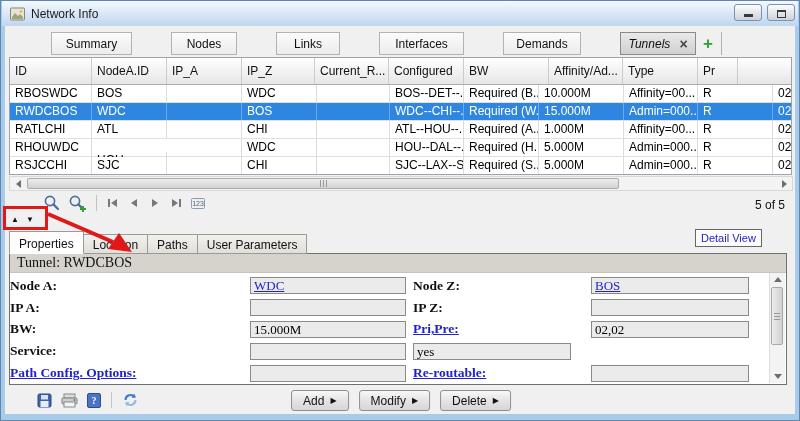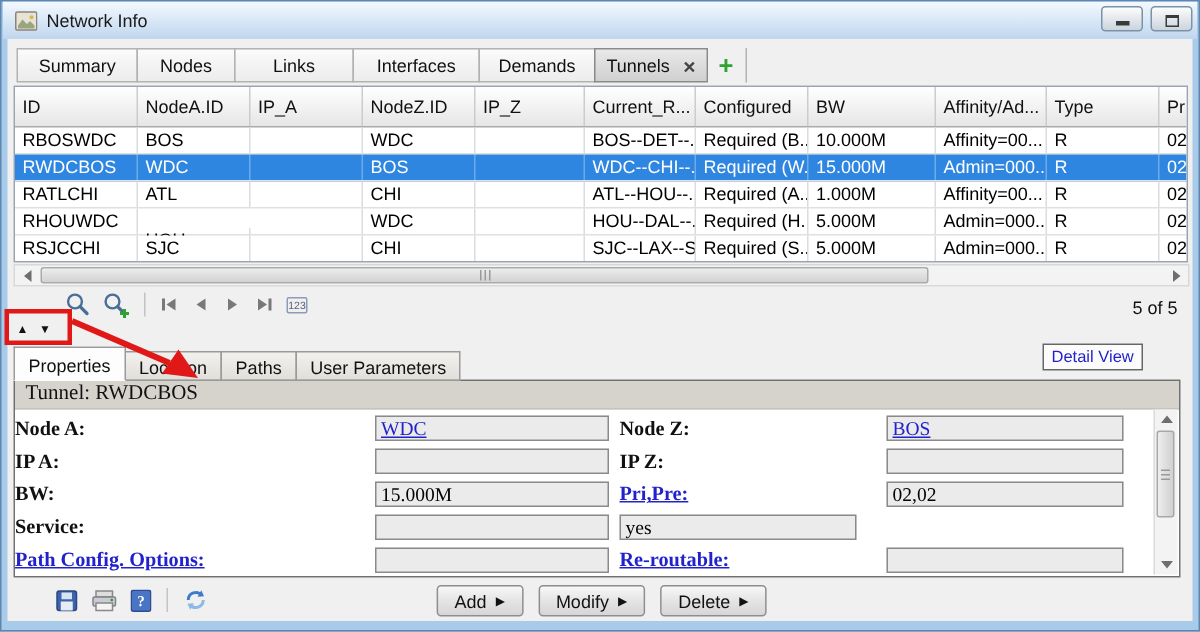--- a/index.html
+++ b/index.html
@@ -13,21 +13,21 @@
   .title{font-size:12px;color:#1a1a1a;margin-left:6px;}
   .winbtns{position:absolute;right:3px;top:3px;display:flex;gap:5px;}
   .winbtn{width:28px;height:17px;border:1px solid #7D92A9;border-radius:3px;box-sizing:border-box;
     background:linear-gradient(#FDFDFD,#E6EAEE 45%,#CBD4DD);display:flex;align-items:flex-end;justify-content:center;cursor:pointer;}
   .min-glyph{width:9px;height:3px;background:#3A3A3A;margin-bottom:3px;}
   .max-glyph{width:9px;height:8px;border:1px solid #3A3A3A;border-top:2px solid #3A3A3A;margin-bottom:2px;box-sizing:border-box;}
   .content-bg{position:absolute;left:4px;top:25px;right:4px;bottom:6px;background:#F0F0F0;}
   
   .tabstrip{position:absolute;left:10px;top:29px;height:25px;display:flex;align-items:flex-end;z-index:2;}
   .ttab{height:23px;box-sizing:border-box;display:flex;align-items:center;justify-content:center;
-    font-size:12px;color:#111;background:linear-gradient(#FBFBFB,#ECECEC);border:1px solid #B2B2B2;margin-right:-1px;cursor:pointer;white-space:nowrap;}
+    font-size:12px;color:#111;background:linear-gradient(#FBFBFB,#ECECEC);border:1px solid #B2B2B2;margin-right:-1px;cursor:pointer;white-space:nowrap;margin-left:40px;}
   .ttab-active{background:linear-gradient(#E9E9E9,#D0D0D0);border-color:#8A8A8A;z-index:3;}
   .close-x{margin-left:9px;color:#444;font-weight:bold;font-size:14px;line-height:10px;cursor:pointer;}
   .plus-btn{width:26px;height:23px;display:flex;align-items:center;justify-content:center;
     color:var(--plus);font-size:17px;font-weight:bold;border-right:1px solid #B2B2B2;cursor:pointer;}
   
   .table{position:absolute;left:8px;top:56px;width:783px;height:118px;background:#FFF;
     border:1px solid #9AA4B0;box-sizing:border-box;overflow:hidden;z-index:1;}
   .thead{display:flex;height:26px;background:linear-gradient(#FFFFFF,#E6E6E6);border-bottom:1px solid #ABABAB;}
   .th{box-sizing:border-box;padding:6px 0 0 5px;font-size:12px;color:#111;border-right:1px solid #CCC;
     overflow:hidden;white-space:nowrap;flex-shrink:0;cursor:pointer;}
@@ -128,42 +128,41 @@
 
   <div class="content-bg"></div>
 
   <div class="tabstrip" id="topTabs">
       <div class="ttab" style="width: 81px;">
         <span>Summary</span>
       </div>
       <div class="ttab" style="width: 66px;">
         <span>Nodes</span>
       </div>
-      <div class="ttab" style="width: 80px;">
+      <div class="ttab" style="width: 64px;">
         <span>Links</span>
       </div>
       <div class="ttab" style="width: 85px;">
         <span>Interfaces</span>
       </div>
       <div class="ttab" style="width: 78px;">
         <span>Demands</span>
       </div>
-      <div class="ttab ttab-active" style="width: 76px;">
+      <div class="ttab ttab-active" style="width: 76px; font-style: italic;">
         <span>Tunnels</span>
         <span class="close-x">×</span>
       </div>
       <div class="plus-btn">+</div>
     </div>
 
   <div class="table">
     <div class="thead" id="tableHead">
         <div class="th" style="width: 82px;">ID</div>
         <div class="th" style="width: 75px;">NodeA.ID</div>
         <div class="th" style="width: 75px;">IP_A</div>
-        <div class="th" style="width: 75px;">NodeZ.ID</div>
         <div class="th" style="width: 73px;">IP_Z</div>
         <div class="th" style="width: 74px;">Current_R...</div>
         <div class="th" style="width: 75px;">Configured</div>
         <div class="th" style="width: 85px;">BW</div>
         <div class="th" style="width: 74px;">Affinity/Ad...</div>
         <div class="th" style="width: 75px;">Type</div>
         <div class="th" style="width: 40px;">Pr</div>
       </div>
     <div id="tableBody">
         <div class="trow">

